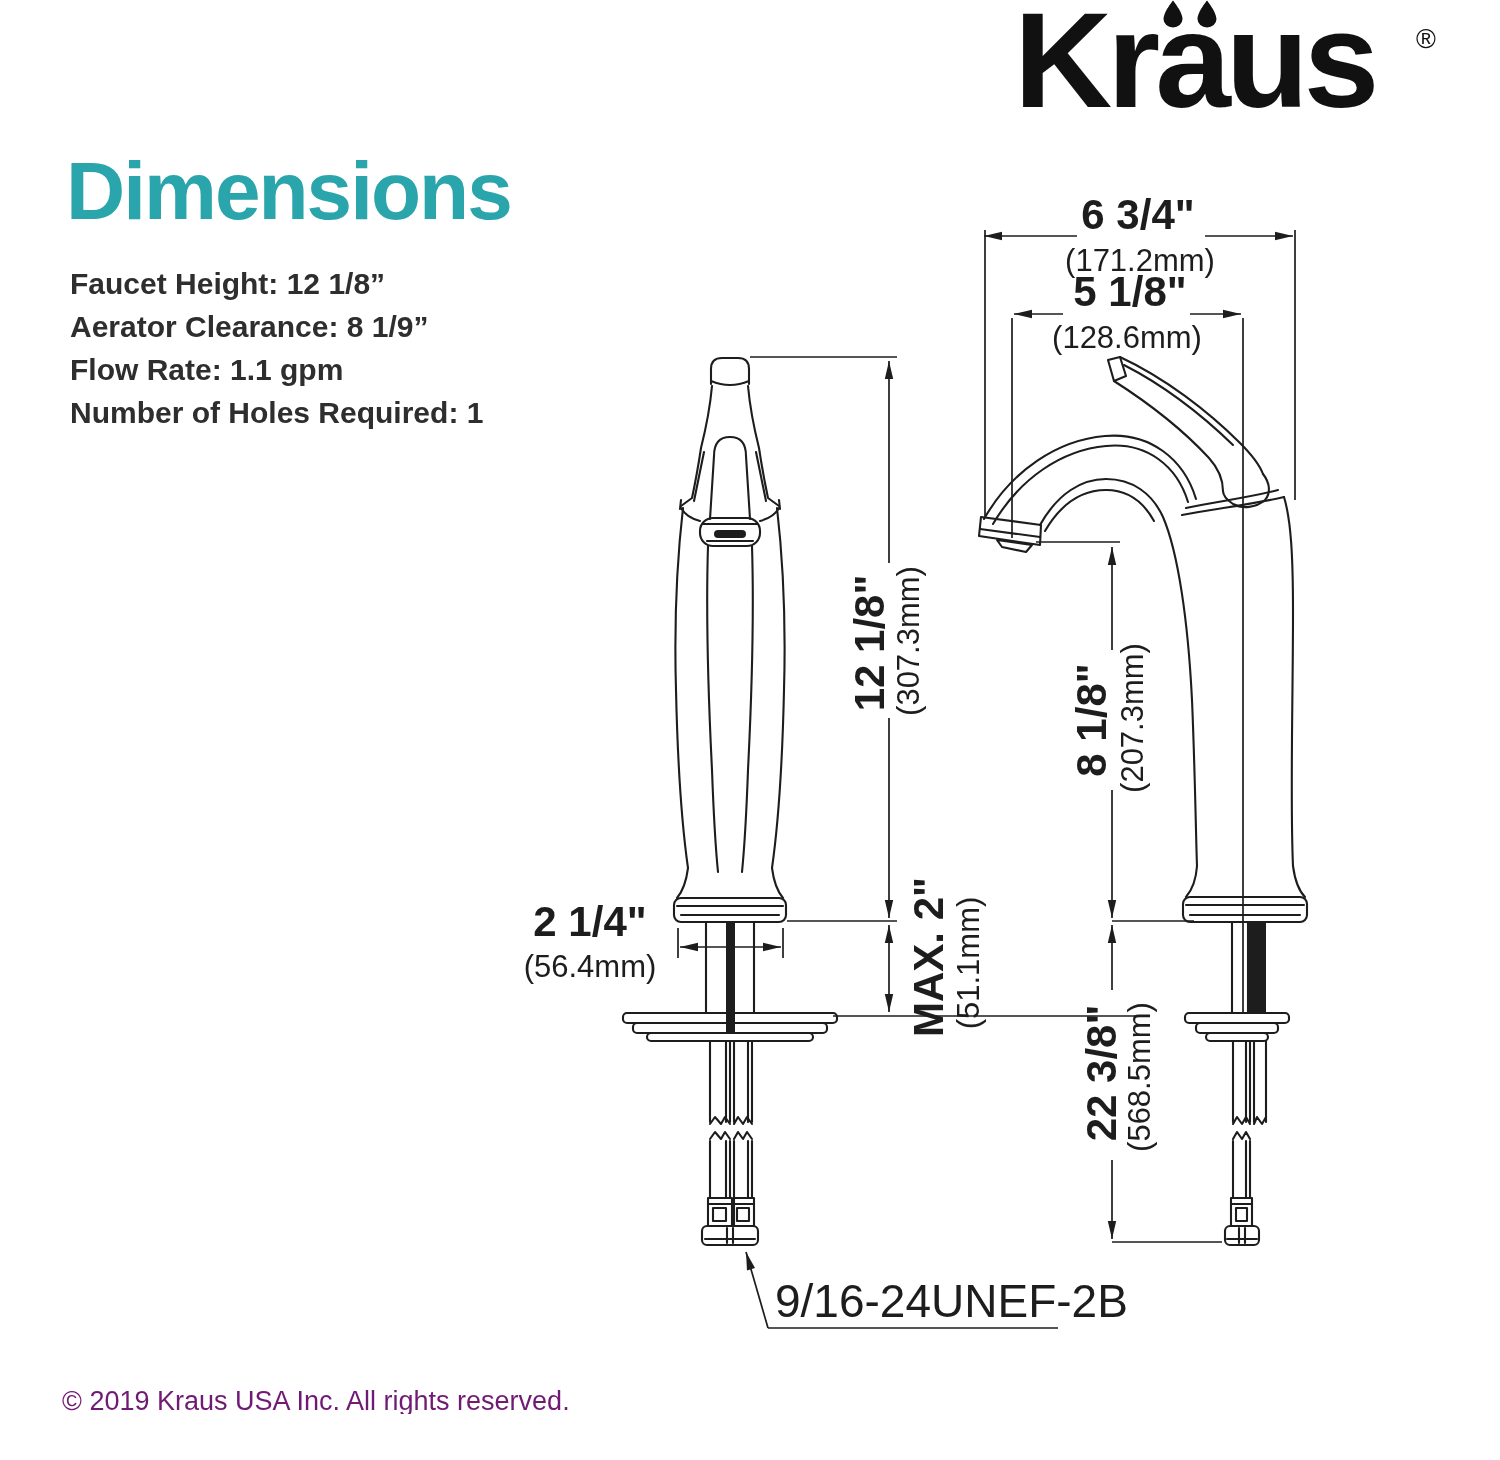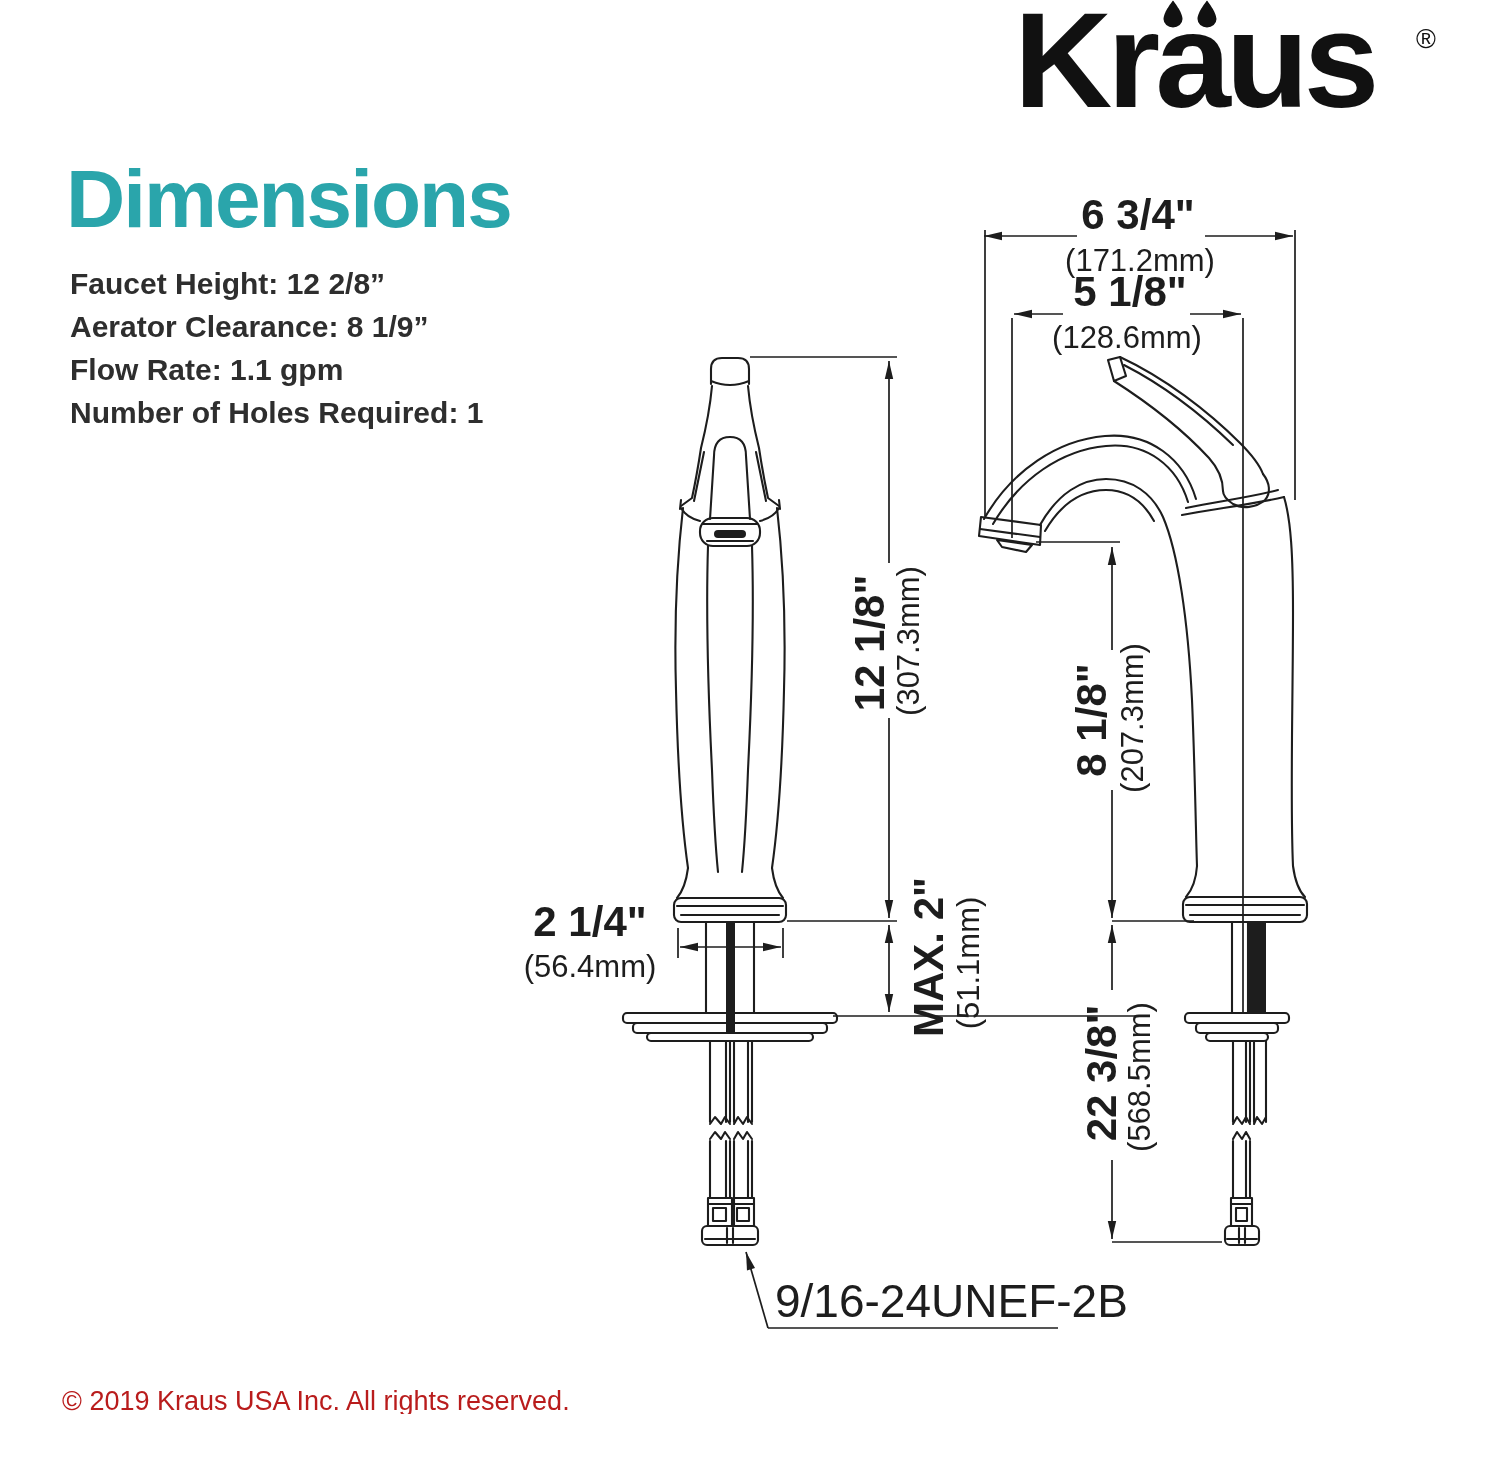--- a/index.html
+++ b/index.html
@@ -14,38 +14,38 @@
     white-space:nowrap;line-height:1;
   }
   .logo .awrap{position:relative;display:inline-block;}
   .logo .drops{position:absolute;left:50%;top:8px;transform:translateX(-50%);}
   .logo .reg{
     position:absolute;left:402px;top:34px;font-size:27px;font-weight:normal;
     letter-spacing:0;color:#111;
   }
   
   .page-title{
-    position:absolute;left:66px;top:152px;margin:0;
+    position:absolute;left:66px;top:144px;margin:0;
     font-size:82px;font-weight:bold;letter-spacing:-2px;color:#2AA5AB;
   }
   .specs{
     position:absolute;left:70px;top:262px;margin:0;padding:0;list-style:none;
     font-size:30px;font-weight:bold;color:#2e2e2e;
   }
   .specs li{height:43px;line-height:43px;}
   
   svg.diagram{position:absolute;left:0;top:0;}
   .fx{fill:none;stroke:#1d1d1d;stroke-width:2.1;stroke-linecap:round;stroke-linejoin:round;}
   .dl{fill:none;stroke:#1d1d1d;stroke-width:1.7;stroke-linecap:butt;}
   .dimb{font-family:"Liberation Sans",sans-serif;font-size:42px;font-weight:bold;fill:#1d1d1d;}
   .dimm{font-family:"Liberation Sans",sans-serif;font-size:31px;fill:#1d1d1d;}
   .thread{font-family:"Liberation Sans",sans-serif;font-size:46px;fill:#1d1d1d;}
   
   .copyright{
-    position:absolute;left:62px;top:1386px;font-size:27px;color:#b91c1c;
+    position:absolute;left:62px;top:1386px;font-size:27px;color:#701a75;
   }
   .footer-bar{
     position:absolute;left:0;top:1436px;width:1500px;height:24px;background:#25C3C6;
   }
 </style>
 </head>
 <body>
 
 <div class="page">
 
@@ -53,21 +53,21 @@
     <span>Kr</span><span class="awrap"><span>a</span><svg class="drops" width="55" height="28" viewBox="0 0 55 28" aria-hidden="true">
         <path d="M10.5,0.5 C10.5,0.5 20,12 20,19 A9.5,8.5 0 1 1 1,19 C1,12 10.5,0.5 10.5,0.5 Z" fill="#111"></path>
         <path d="M44.5,0.5 C44.5,0.5 54,12 54,19 A9.5,8.5 0 1 1 35,19 C35,12 44.5,0.5 44.5,0.5 Z" fill="#111"></path>
       </svg></span><span>us</span>
     <span class="reg">®</span>
   </div>
 
   <h1 class="page-title" style="color: rgb(42, 165, 171);">Dimensions</h1>
 
   <ul class="specs">
-    <li>Faucet Height: 12 2/8”</li>
+    <li>Faucet Height: 12 1/8”</li>
     <li>Aerator Clearance: 8 1/9”</li>
     <li>Flow Rate: 1.1 gpm</li>
     <li>Number of Holes Required: 1</li>
   </ul>
 
   <svg class="diagram" width="1500" height="1460" viewBox="0 0 1500 1460">
     <defs>
       <marker id="arr" markerUnits="userSpaceOnUse" markerWidth="20" markerHeight="12" viewBox="0 0 20 12" refX="19" refY="6" orient="auto-start-reverse">
         <path d="M1,1.8 L19,6 L1,10.2 Z" fill="#1d1d1d"></path>
       </marker>

